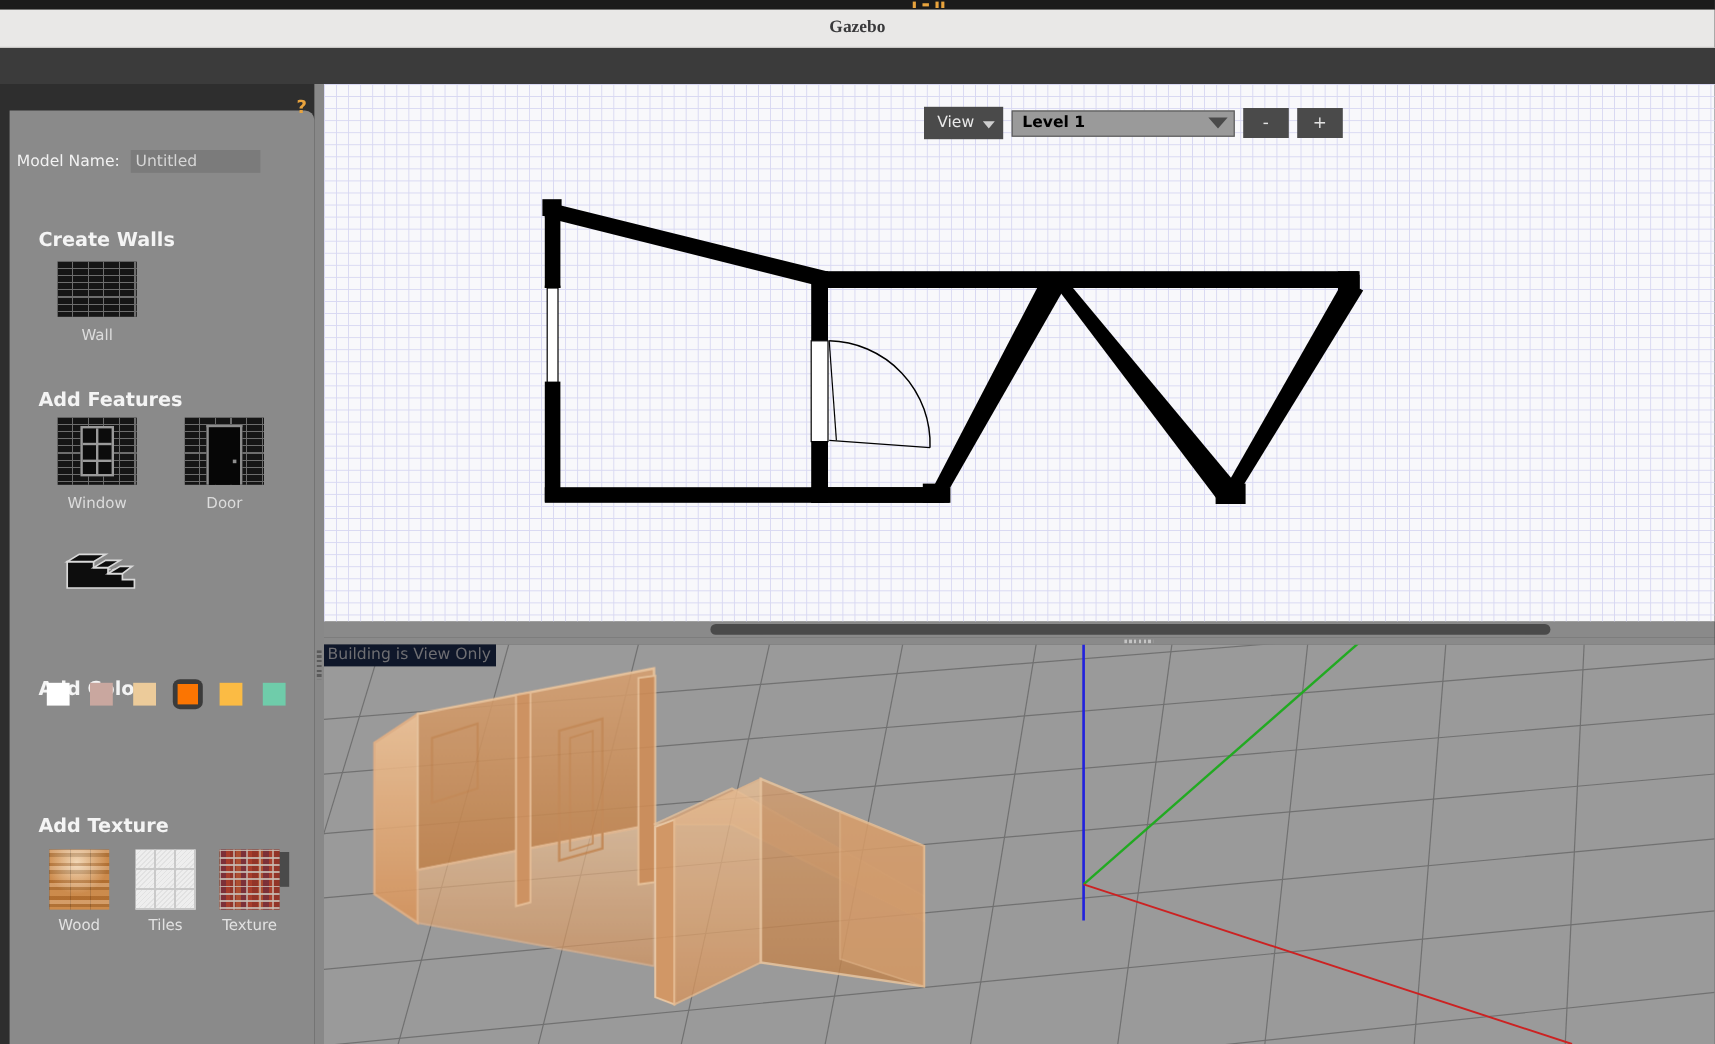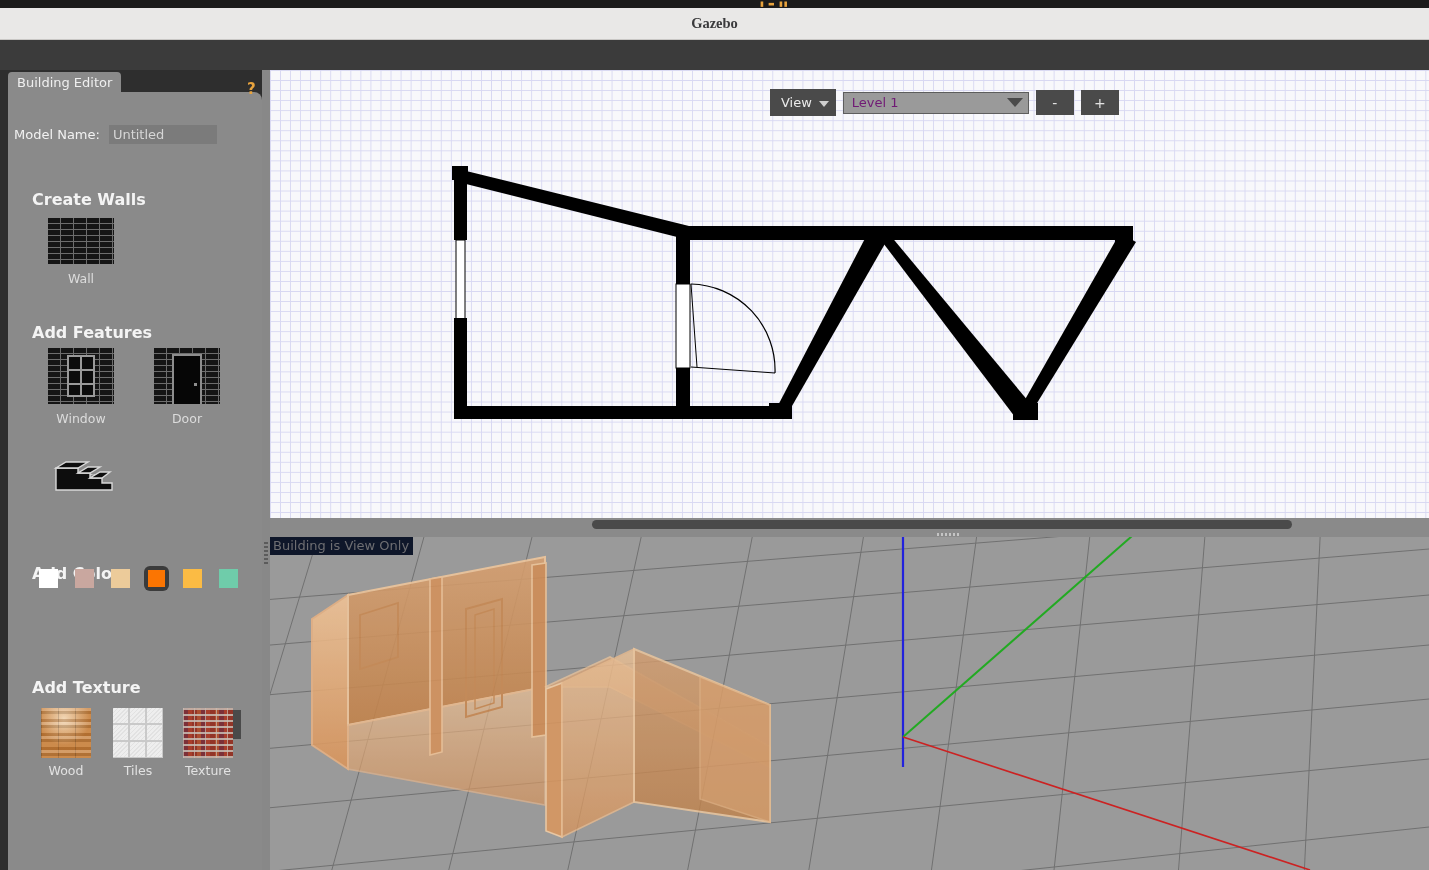--- a/index.html
+++ b/index.html
@@ -244,21 +244,21 @@
     width: 0; height: 0; margin-bottom: 3px;
     border-left: 5px solid transparent; border-right: 5px solid transparent;
     border-top: 6px solid #cfcfcf;
   }
   .level-combo {
     width: 186px; height: 22px; background: #9a9a9a;
     border: 1px solid #5d5d5d;
     display: flex; align-items: center; justify-content: space-between;
     padding: 0 5px 0 8px; cursor: pointer;
   }
-  .level-combo-text { font-size: 13px; color: #701a75; }
+  .level-combo-text { font-size: 13px; color: #000000; font-weight: bold; }
   .combo-caret {
     width: 0; height: 0;
     border-left: 8px solid transparent; border-right: 8px solid transparent;
     border-top: 9px solid #4a4a4a;
   }
   .zoom-btn {
     background: #4a4a4a; color: #e2e2e2; border: none;
     width: 38px; height: 25px; font-size: 14px; cursor: pointer;
     font-family: "DejaVu Sans", "Liberation Sans", sans-serif;
   }
@@ -307,23 +307,20 @@
   <div class="top-strip">
     <div class="top-strip-glyphs">▮ ▬ ▮▮</div>
   </div>
 
   <div class="titlebar">
     <span class="titlebar-text">Gazebo</span>
   </div>
 
 
   <div class="dock">
-    <div class="dock-tabrow">
-      <div class="dock-tab">Building Editor</div>
-    </div>
     <div class="dock-body">
 
       <div class="modelname-row">
         <span class="modelname-label">Model Name:</span>
         <input class="modelname-input" type="text" value="Untitled" style="">
       </div>
 
       <div class="section-title st-walls">Create Walls</div>
 
       <div class="pal-item" style="left:40px; top:126px; width:66px;">

